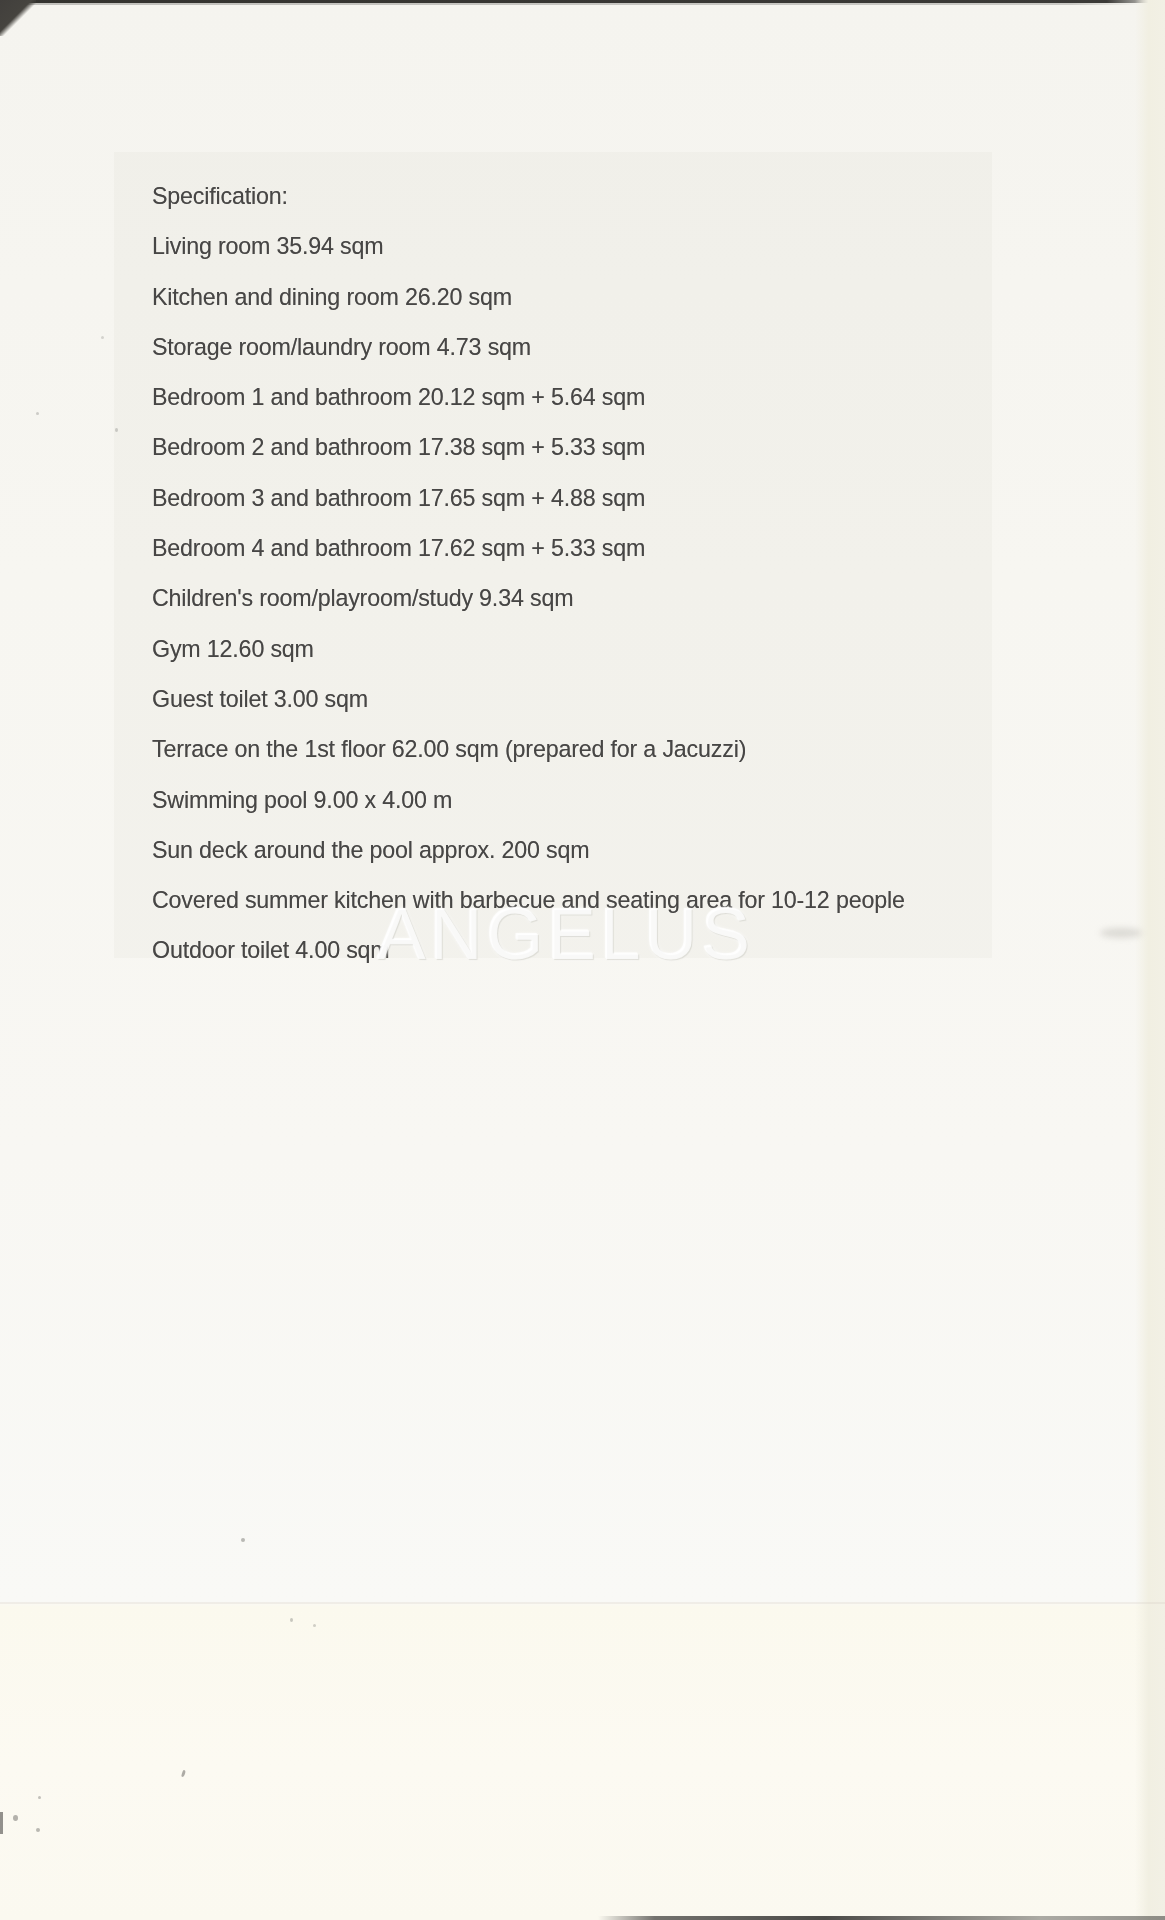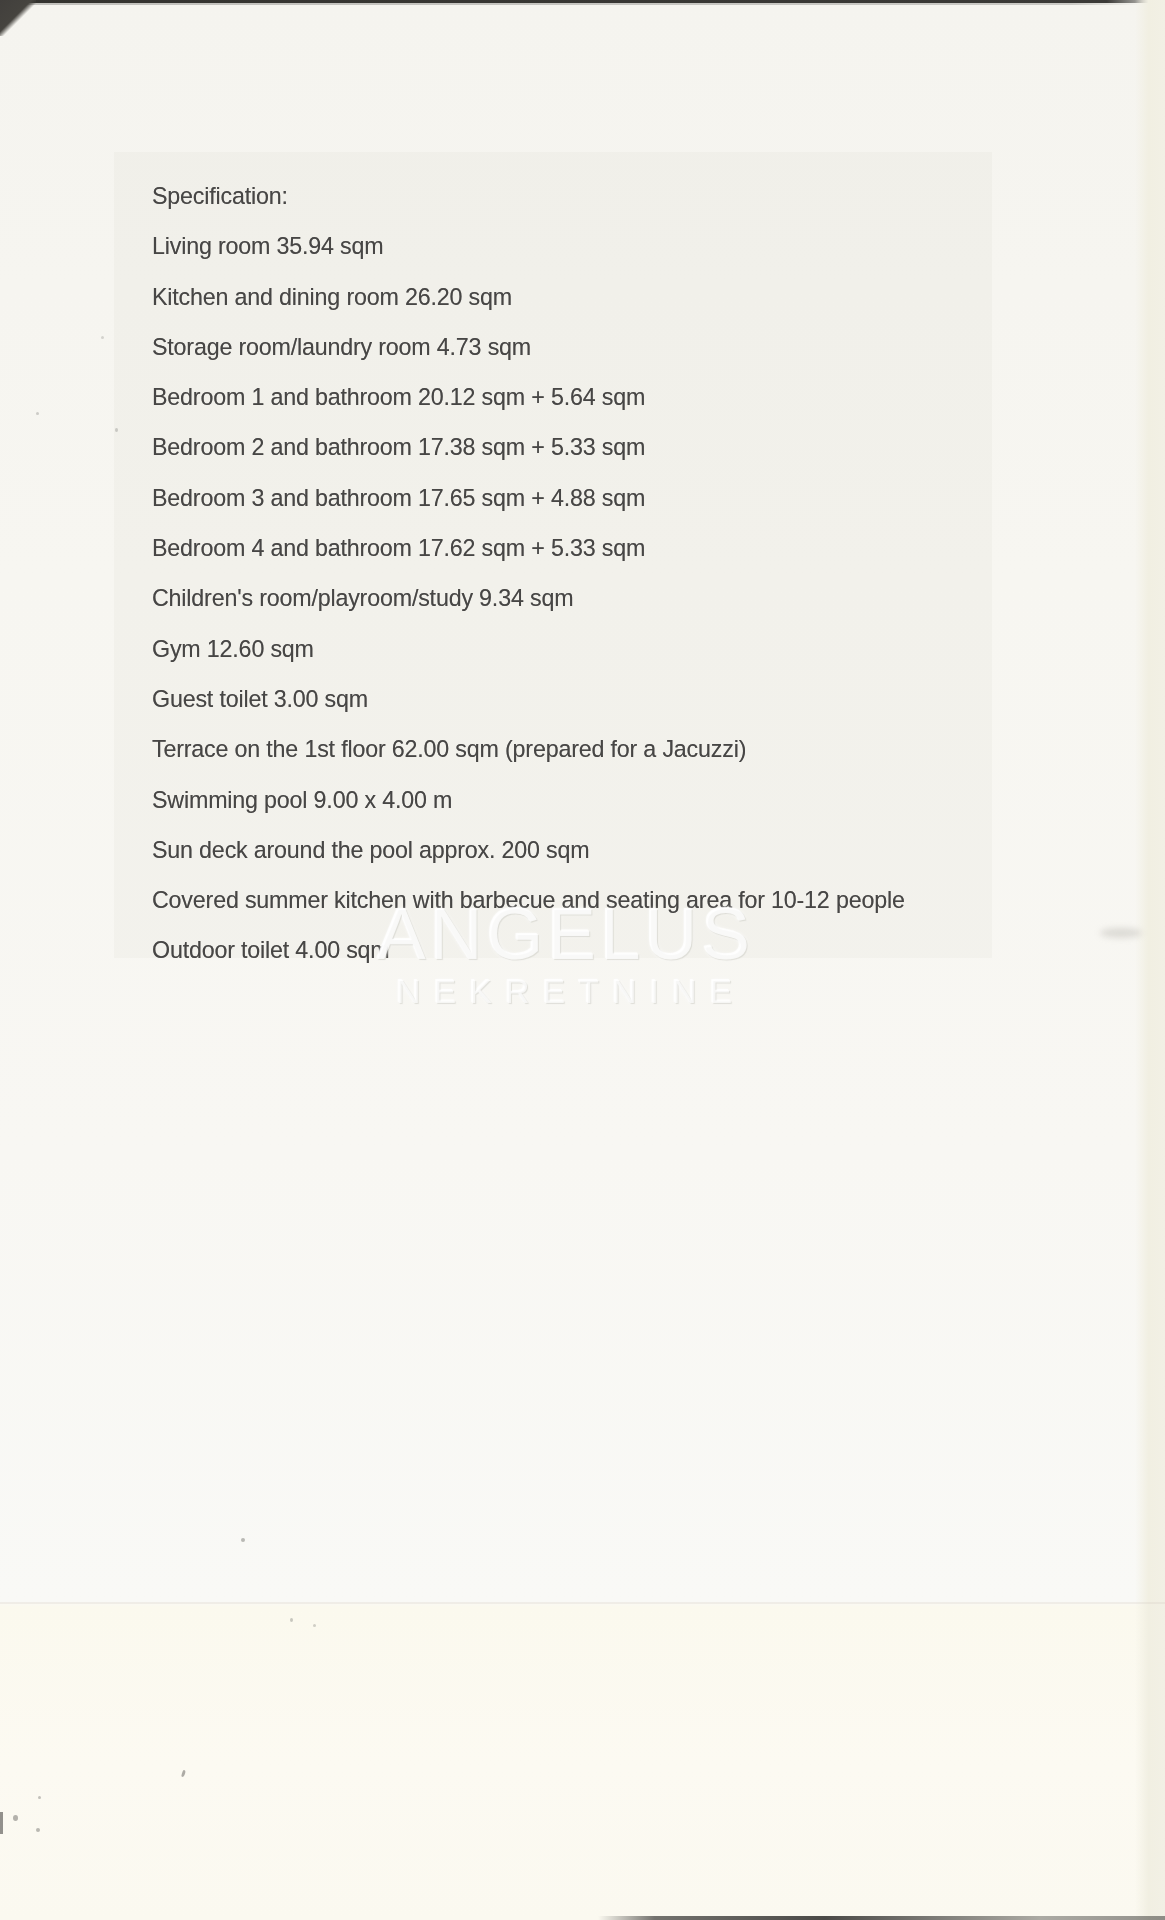--- a/index.html
+++ b/index.html
@@ -88,21 +88,20 @@
     <div>Gym 12.60 sqm</div>
     <div>Guest toilet 3.00 sqm</div>
     <div>Terrace on the 1st floor 62.00 sqm (prepared for a Jacuzzi)</div>
     <div>Swimming pool 9.00 x 4.00 m</div>
     <div>Sun deck around the pool approx. 200 sqm</div>
     <div>Covered summer kitchen with barbecue and seating area for 10-12 people</div>
     <div>Outdoor toilet 4.00 sqm</div>
   </div>
 
   <div class="wm wm1">ANGELUS</div>
-  <div class="wm wm2">NEKRETNINE</div>
 
   <div class="top-edge"></div>
   <div class="top-edge-fade"></div>
   <div class="corner-wedge"></div>
   <div class="right-band"></div>
   <div class="right-smudge"></div>
   <div class="tone-shift-line"></div>
   <div class="bottom-edge"></div>
   <div class="left-sliver"></div>
 

